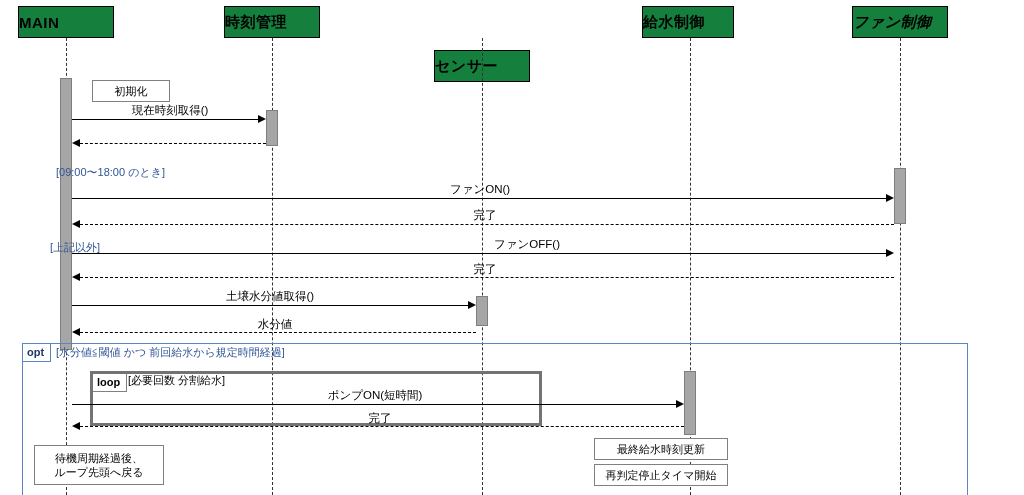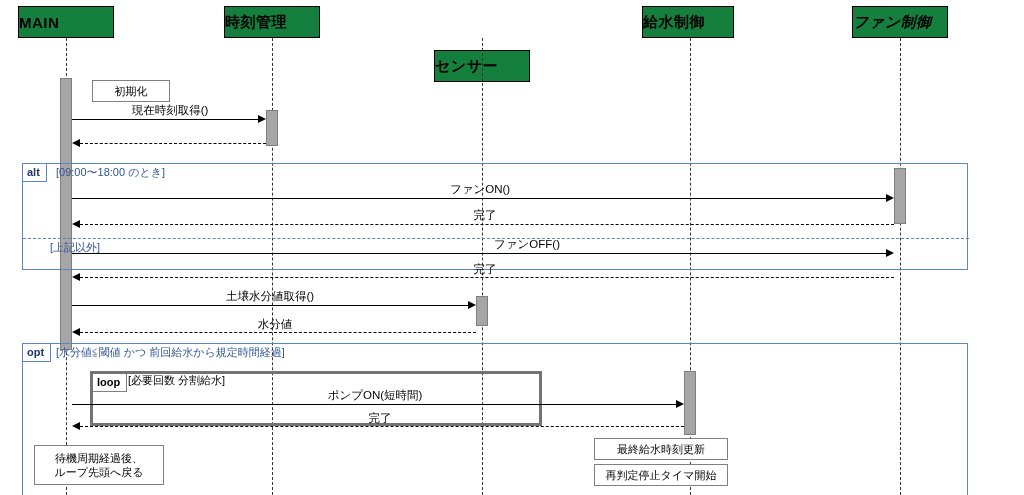--- a/index.html
+++ b/index.html
@@ -161,24 +161,20 @@
   <div class="lifeline" style="left:482px; top:38px; height:457px;"></div>
   <div class="lifeline" style="left:690px; top:38px; height:457px;"></div>
   <div class="lifeline" style="left:900px; top:38px; height:457px;"></div>
 
   <div class="activation" style="left:60px;  top:78px;  width:12px; height:272px;"></div>
   <div class="activation" style="left:266px; top:110px; width:12px; height:36px;"></div>
   <div class="activation" style="left:476px; top:296px; width:12px; height:30px;"></div>
   <div class="activation" style="left:894px; top:168px; width:12px; height:56px;"></div>
   <div class="activation" style="left:684px; top:371px; width:12px; height:64px;"></div>
 
-  <div class="fragment" style="left:22px; top:163px; width:946px; height:107px;">
-    <div class="fragment-label" style="left:0; top:0;">alt</div>
-    <div class="fragment-divider" style="left:0; top:74px; width:946px;"></div>
-  </div>
   <div class="fragment-cond" style="left:56px; top:165px;">[09:00〜18:00 のとき]</div>
   <div class="fragment-cond" style="left:50px; top:240px;">[上記以外]</div>
 
   <div class="fragment" style="left:22px; top:343px; width:946px; height:189px;">
     <div class="fragment-label" style="left:0; top:0;">opt</div>
   </div>
   <div class="fragment-cond" style="left:56px; top:345px;">[水分値≦閾値 かつ 前回給水から規定時間経過]</div>
 
   <div class="fragment gray" style="left:90px; top:371px; width:452px; height:55px;">
     <div class="fragment-label" style="left:0; top:0;">loop</div>

